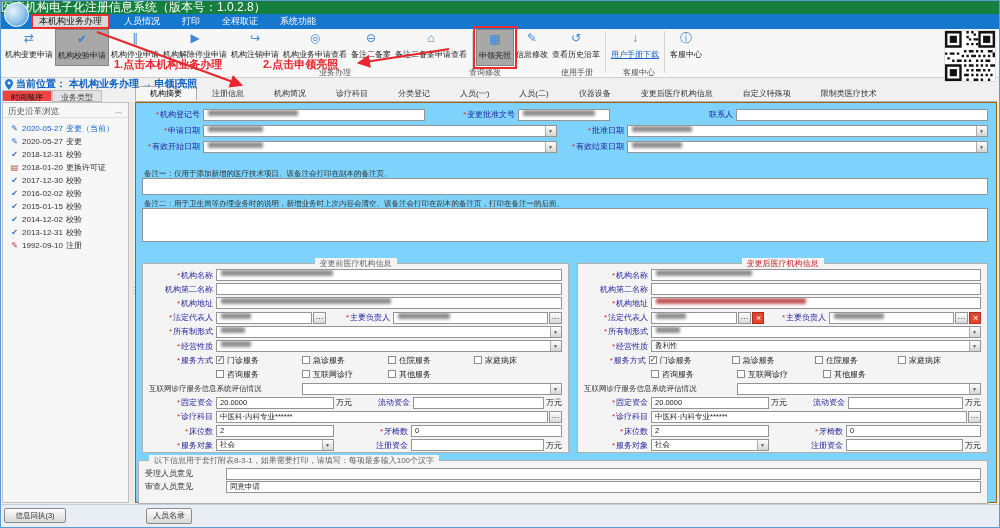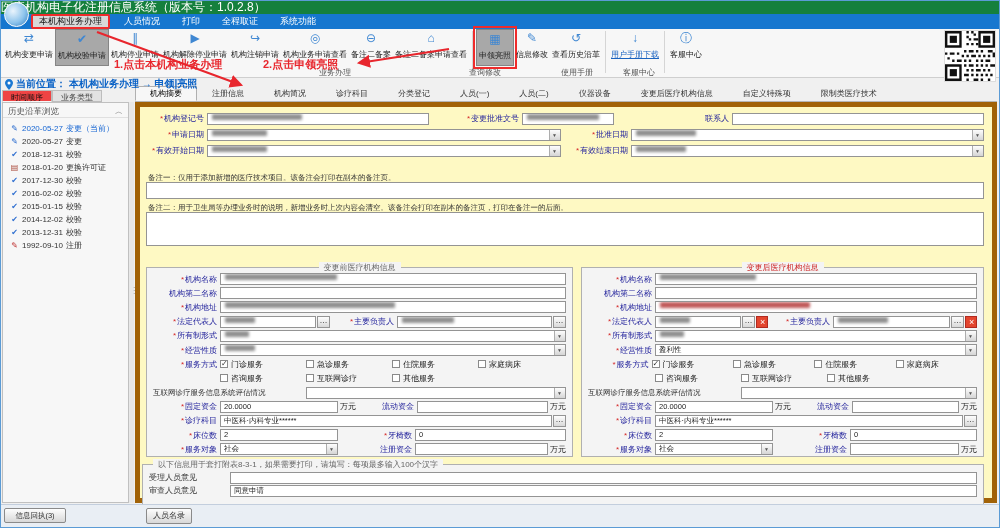--- a/index.html
+++ b/index.html
@@ -41,21 +41,21 @@
 .chev{margin-left:auto;color:#888;font-size:8px}
 .slist{padding-top:4px}
 .sitem{display:flex;align-items:center;height:13px;padding-left:7px;font-size:8px;color:#333;gap:3px;white-space:nowrap}
 .sitem.cur{color:#1464d2}
 .si{width:9px;text-align:center;font-size:8px}
 .si-edit{color:#2f6fd0}.si-check{color:#2f6fd0}.si-cert{color:#a33b2b}.si-reg{color:#c23b3b}
 .si-edit::before{content:"✎"}.si-check::before{content:"✔"}.si-cert::before{content:"▤"}.si-reg::before{content:"✎"}
 .splitter{position:absolute;left:128px;top:101px;bottom:24px;width:5px;background:#e8e8e8}
 .splitter::after{content:"⋮";color:#9a9a9a;font-size:8px;position:absolute;top:46%;left:1px}
 
-.content{position:absolute;left:134px;top:101px;right:2px;bottom:24px;background:#fef9c3;border:5px solid #a16207}
+.content{position:absolute;left:134px;top:101px;right:2px;bottom:24px;background:#7dd3fc;border:1px solid #a16207}
 .frow{position:absolute;left:6px;right:8px;height:13px;display:flex;align-items:center}
 .lb{font-size:8px;color:#23239c;text-align:right;white-space:nowrap;margin-right:3px}
 .lb2{font-size:8px;color:#333;white-space:nowrap;margin-right:3px}
 .star{color:#d42a2a;margin-right:1px}
 .ipt{position:relative;display:flex;height:12px;background:#fff;border:1px solid #949494;overflow:hidden}
 .val{font-size:7.5px;color:#222;padding-left:3px;white-space:nowrap}
 .redact{height:6px;border-radius:1px;background:#8f8f8f;filter:blur(1.5px);margin-left:4px;flex:none}
 .redact.rd{background:#c05858}
 .dd{margin-left:auto;width:11px;align-self:stretch;border-left:1px solid #adadad;background:linear-gradient(#fdfdfd,#d5d5d5);position:relative;flex:none}
 .dd::after{content:"▼";position:absolute;left:2px;top:2px;font-size:5px;color:#555}

